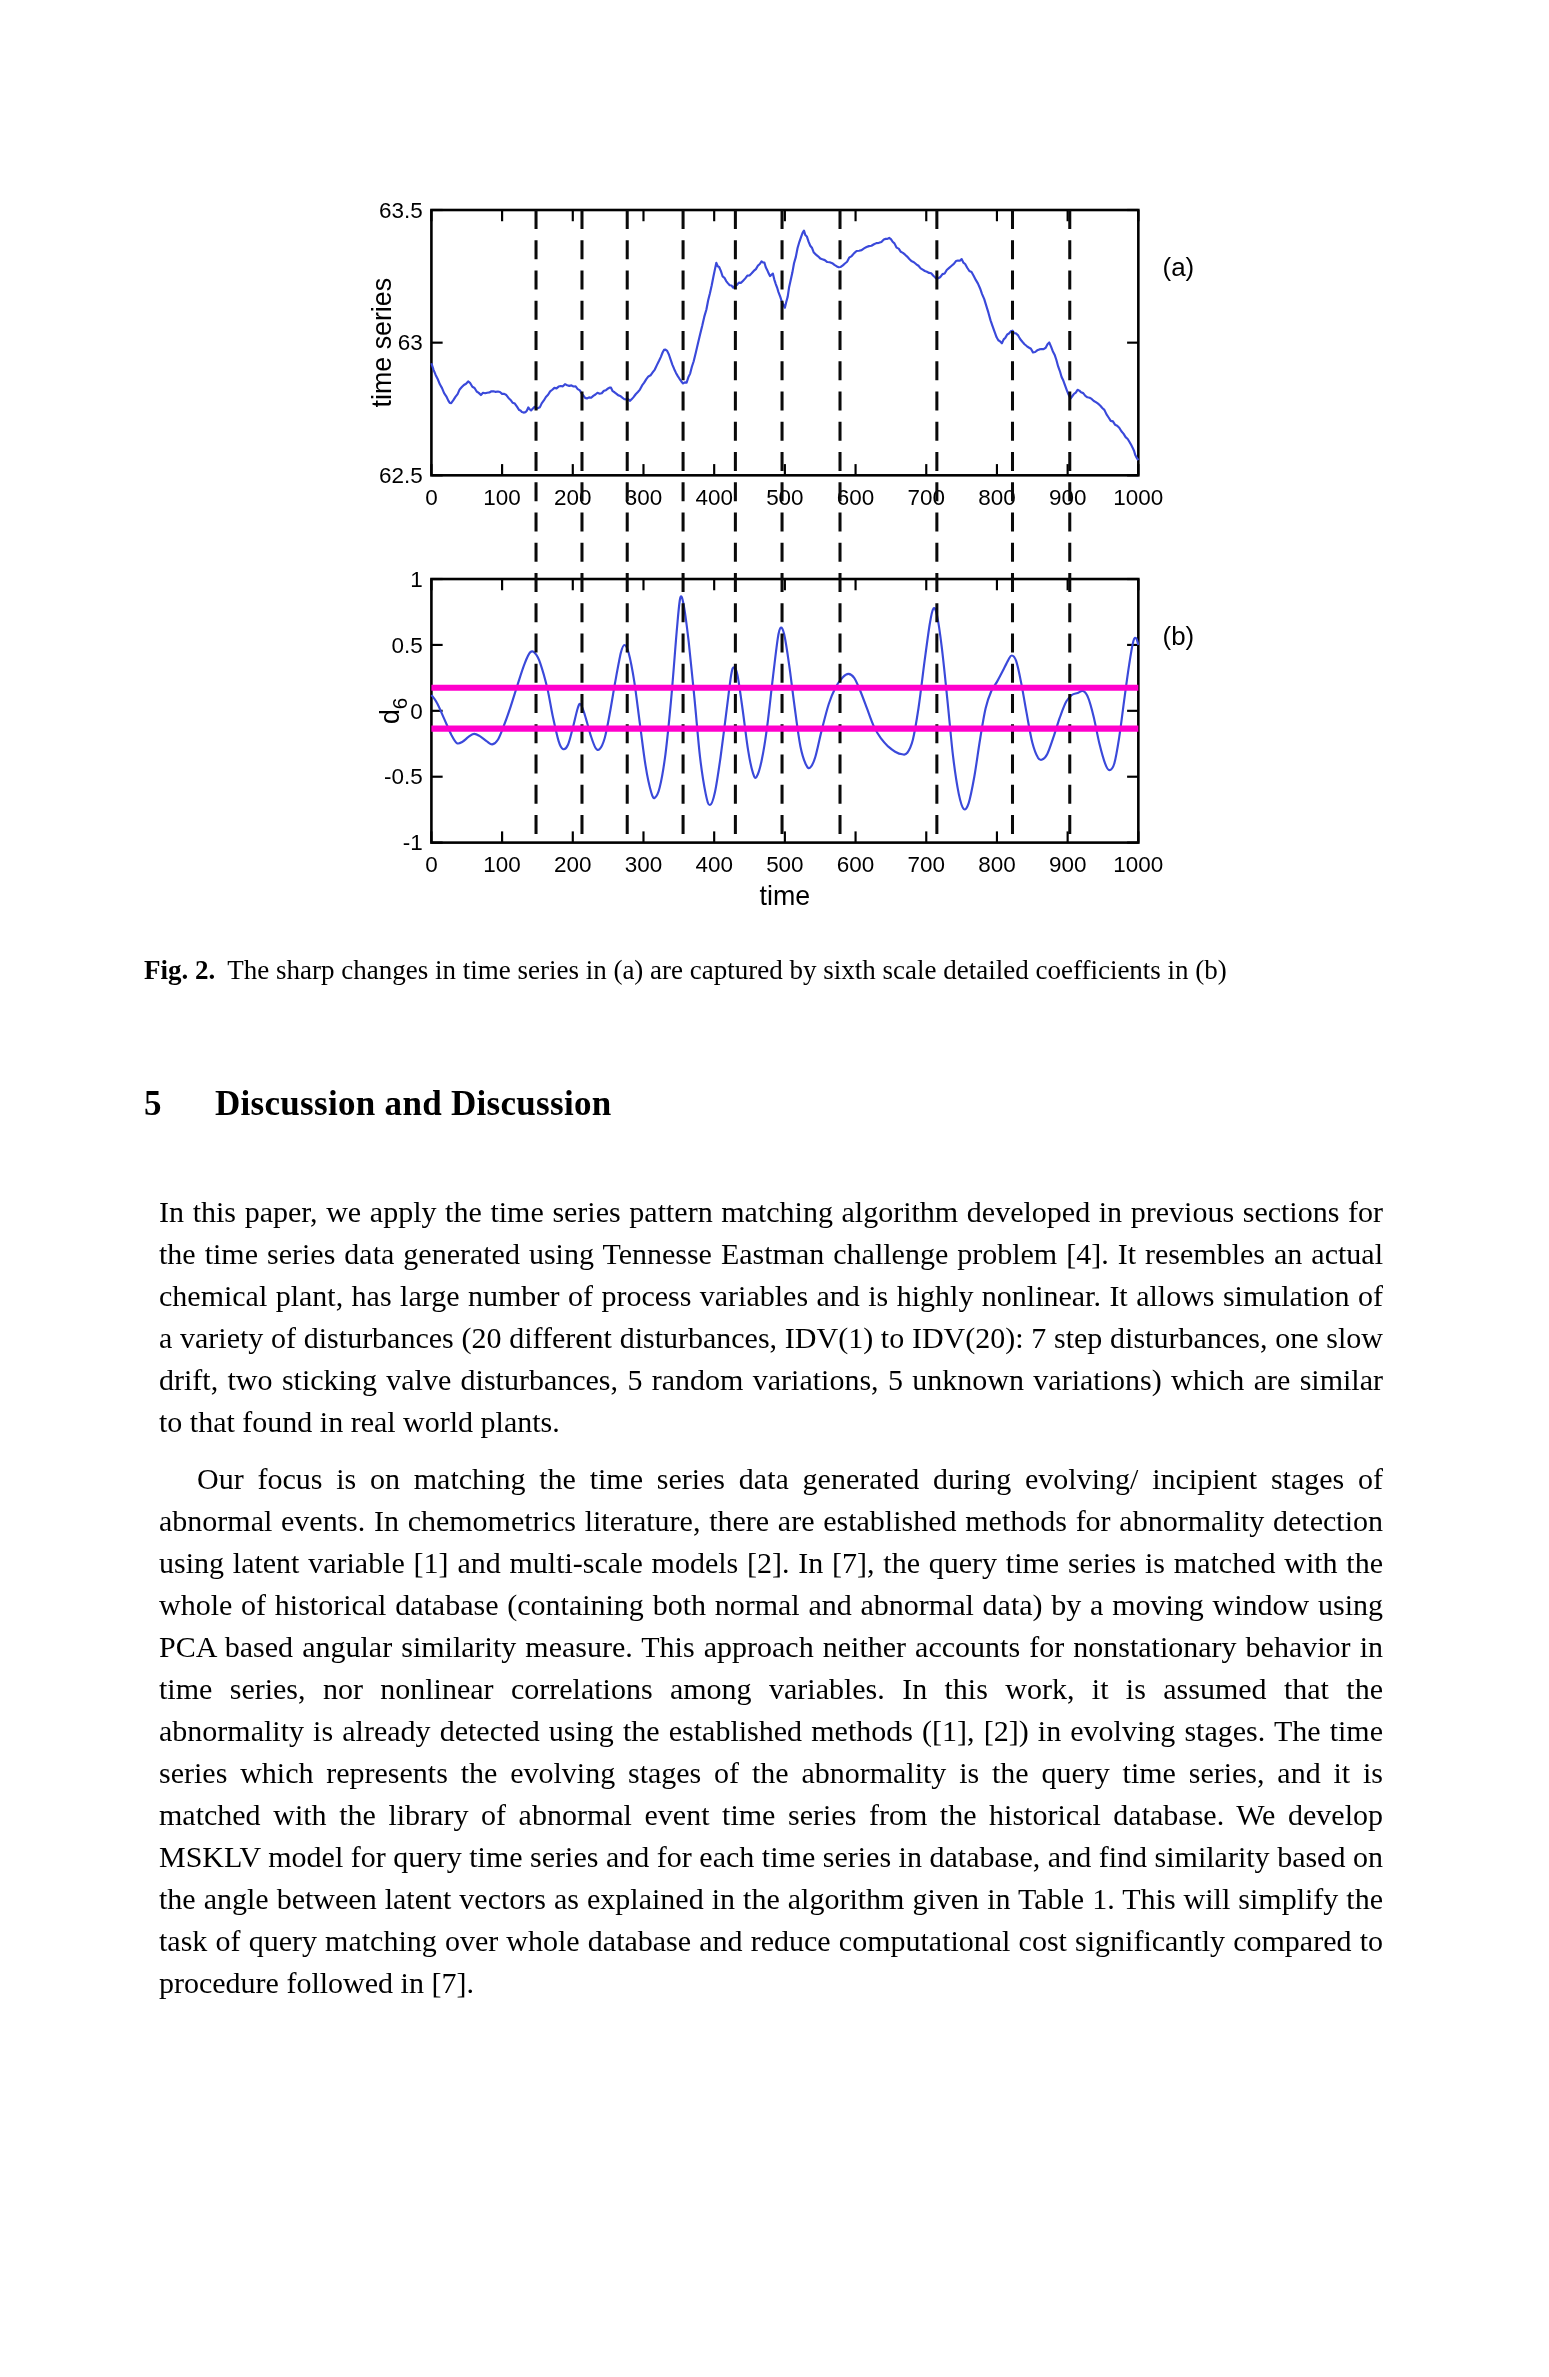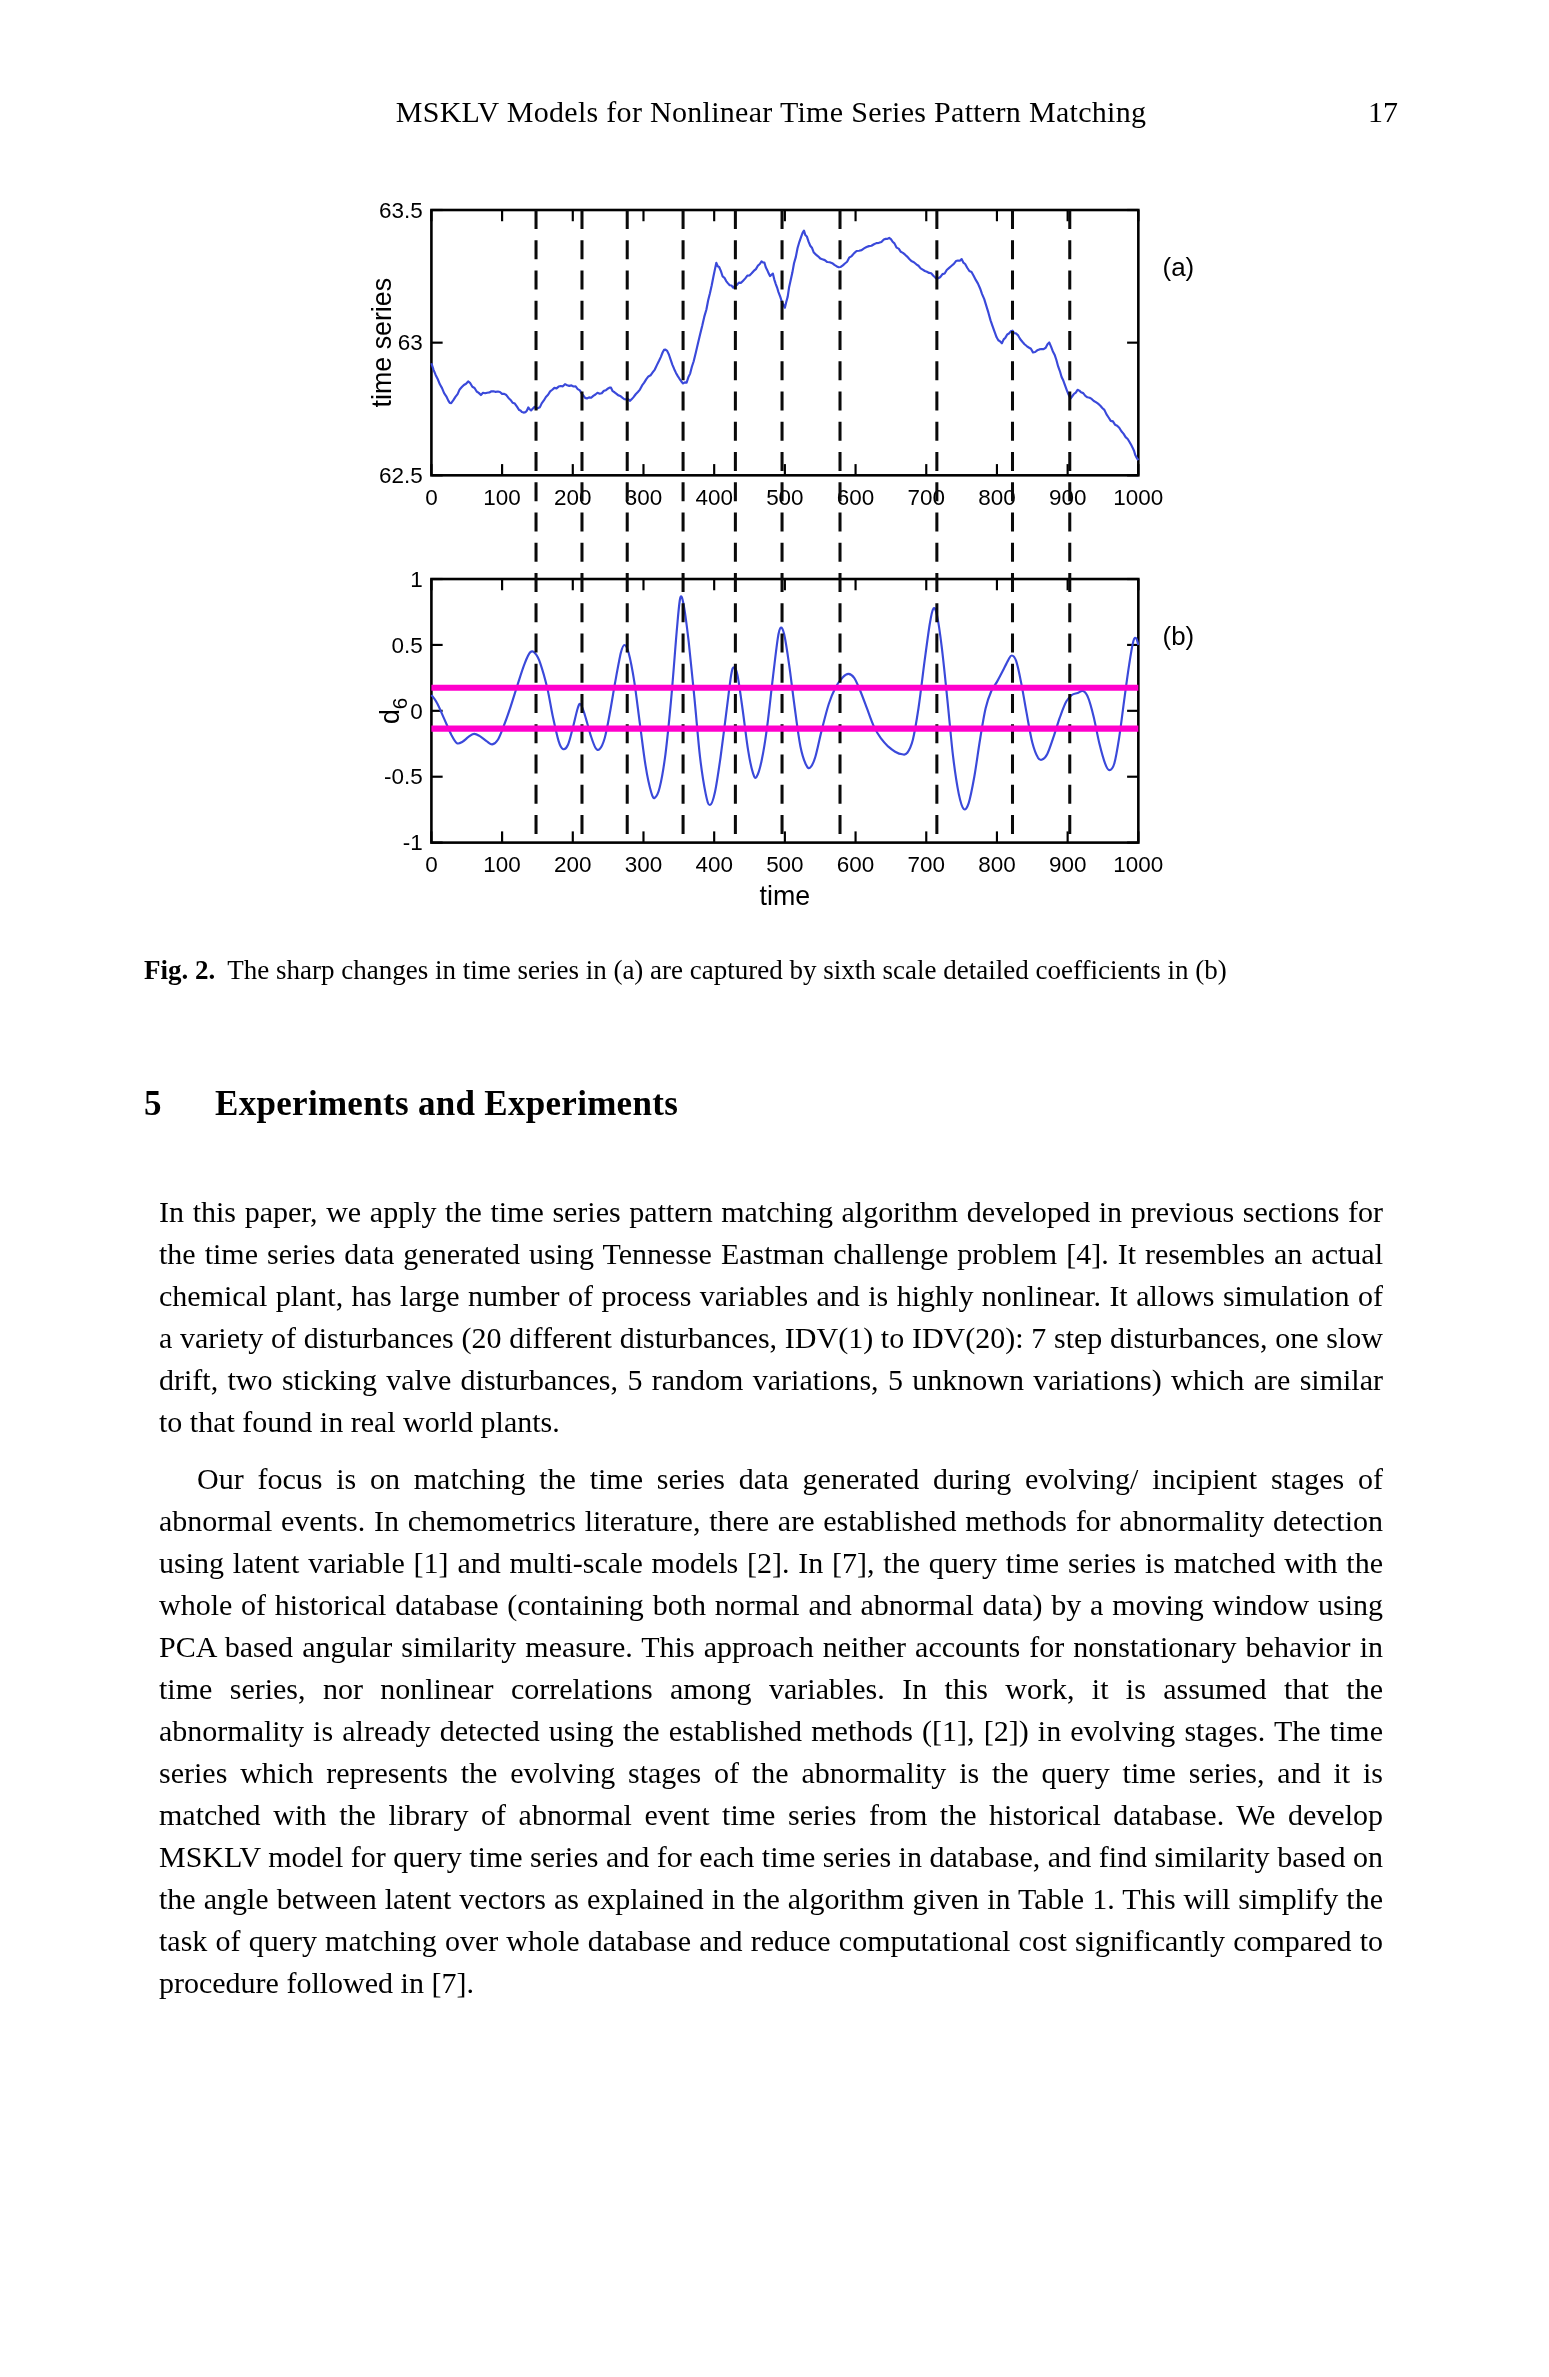--- a/index.html
+++ b/index.html
@@ -38,24 +38,20 @@
     font-size:30px; line-height:42px; text-align:justify;
   }
   .body-text p { margin:15px; }
   .body-text p.indent { text-indent:38px; }
 </style>
 </head>
 <body>
 
 <div class="page">
 
-  <div class="running-head">
-    <div class="running-title">MSKLV Models for Nonlinear Time Series Pattern Matching</div>
-    <div class="page-number">17</div>
-  </div>
 
   <div class="figure-canvas">
     <svg id="fig-svg" width="1549" height="942" viewBox="0 0 1792 1090">
         <rect x="499" y="243" width="818" height="307" fill="none" stroke="#000000" stroke-width="3"></rect>
         <line x1="499" y1="550" x2="499" y2="537" stroke="#000000" stroke-width="2.5"></line>
         <line x1="499" y1="243" x2="499" y2="256" stroke="#000000" stroke-width="2.5"></line>
         <text x="499" y="584" font-size="26" font-family="&quot;Liberation Sans&quot;,&quot;DejaVu Sans&quot;,sans-serif" text-anchor="middle" fill="#000">0</text>
         <line x1="580.8" y1="550" x2="580.8" y2="537" stroke="#000000" stroke-width="2.5"></line>
         <line x1="580.8" y1="243" x2="580.8" y2="256" stroke="#000000" stroke-width="2.5"></line>
         <text x="580.8" y="584" font-size="26" font-family="&quot;Liberation Sans&quot;,&quot;DejaVu Sans&quot;,sans-serif" text-anchor="middle" fill="#000">100</text>
@@ -164,21 +160,21 @@
         <line x1="499" y1="795.8125" x2="1317" y2="795.8125" stroke="#ff00cc" stroke-width="7"></line>
         <line x1="499" y1="843.0875" x2="1317" y2="843.0875" stroke="#ff00cc" stroke-width="7"></line>
       </svg>
   </div>
 
   <div class="caption">
     <span class="cap-label">Fig. 2.</span><span>The sharp changes in time series in (a) are captured by sixth scale detailed coefficients in (b)</span>
   </div>
 
   <div class="section-heading">
-    <span class="sec-num">5</span><span>Experiments and Experiments</span>
+    <span class="sec-num">5</span><span>Discussion and Discussion</span>
   </div>
 
   <div class="body-text">
     <p>In this paper, we apply the time series pattern matching algorithm developed in previous sections for the time series data generated using Tennesse Eastman challenge problem [4]. It resembles an actual chemical plant, has large number of process variables and is highly nonlinear. It allows simulation of a variety of disturbances (20 different disturbances, IDV(1) to IDV(20): 7 step disturbances, one slow drift, two sticking valve disturbances, 5 random variations, 5 unknown variations) which are similar to that found in real world plants.</p>
     <p class="indent">Our focus is on matching the time series data generated during evolving/ incipient stages of abnormal events. In chemometrics literature, there are established methods for abnormality detection using latent variable [1] and multi-scale models [2]. In [7], the query time series is matched with the whole of historical database (containing both normal and abnormal data) by a moving window using PCA based angular similarity measure. This approach neither accounts for nonstationary behavior in time series, nor nonlinear correlations among variables. In this work, it is assumed that the abnormality is already detected using the established methods ([1], [2]) in evolving stages. The time series which represents the evolving stages of the abnormality is the query time series, and it is matched with the library of abnormal event time series from the historical database. We develop MSKLV model for query time series and for each time series in database, and find similarity based on the angle between latent vectors as explained in the algorithm given in Table 1. This will simplify the task of query matching over whole database and reduce computational cost significantly compared to procedure followed in [7].</p>
   </div>
 
 </div>
 
 

